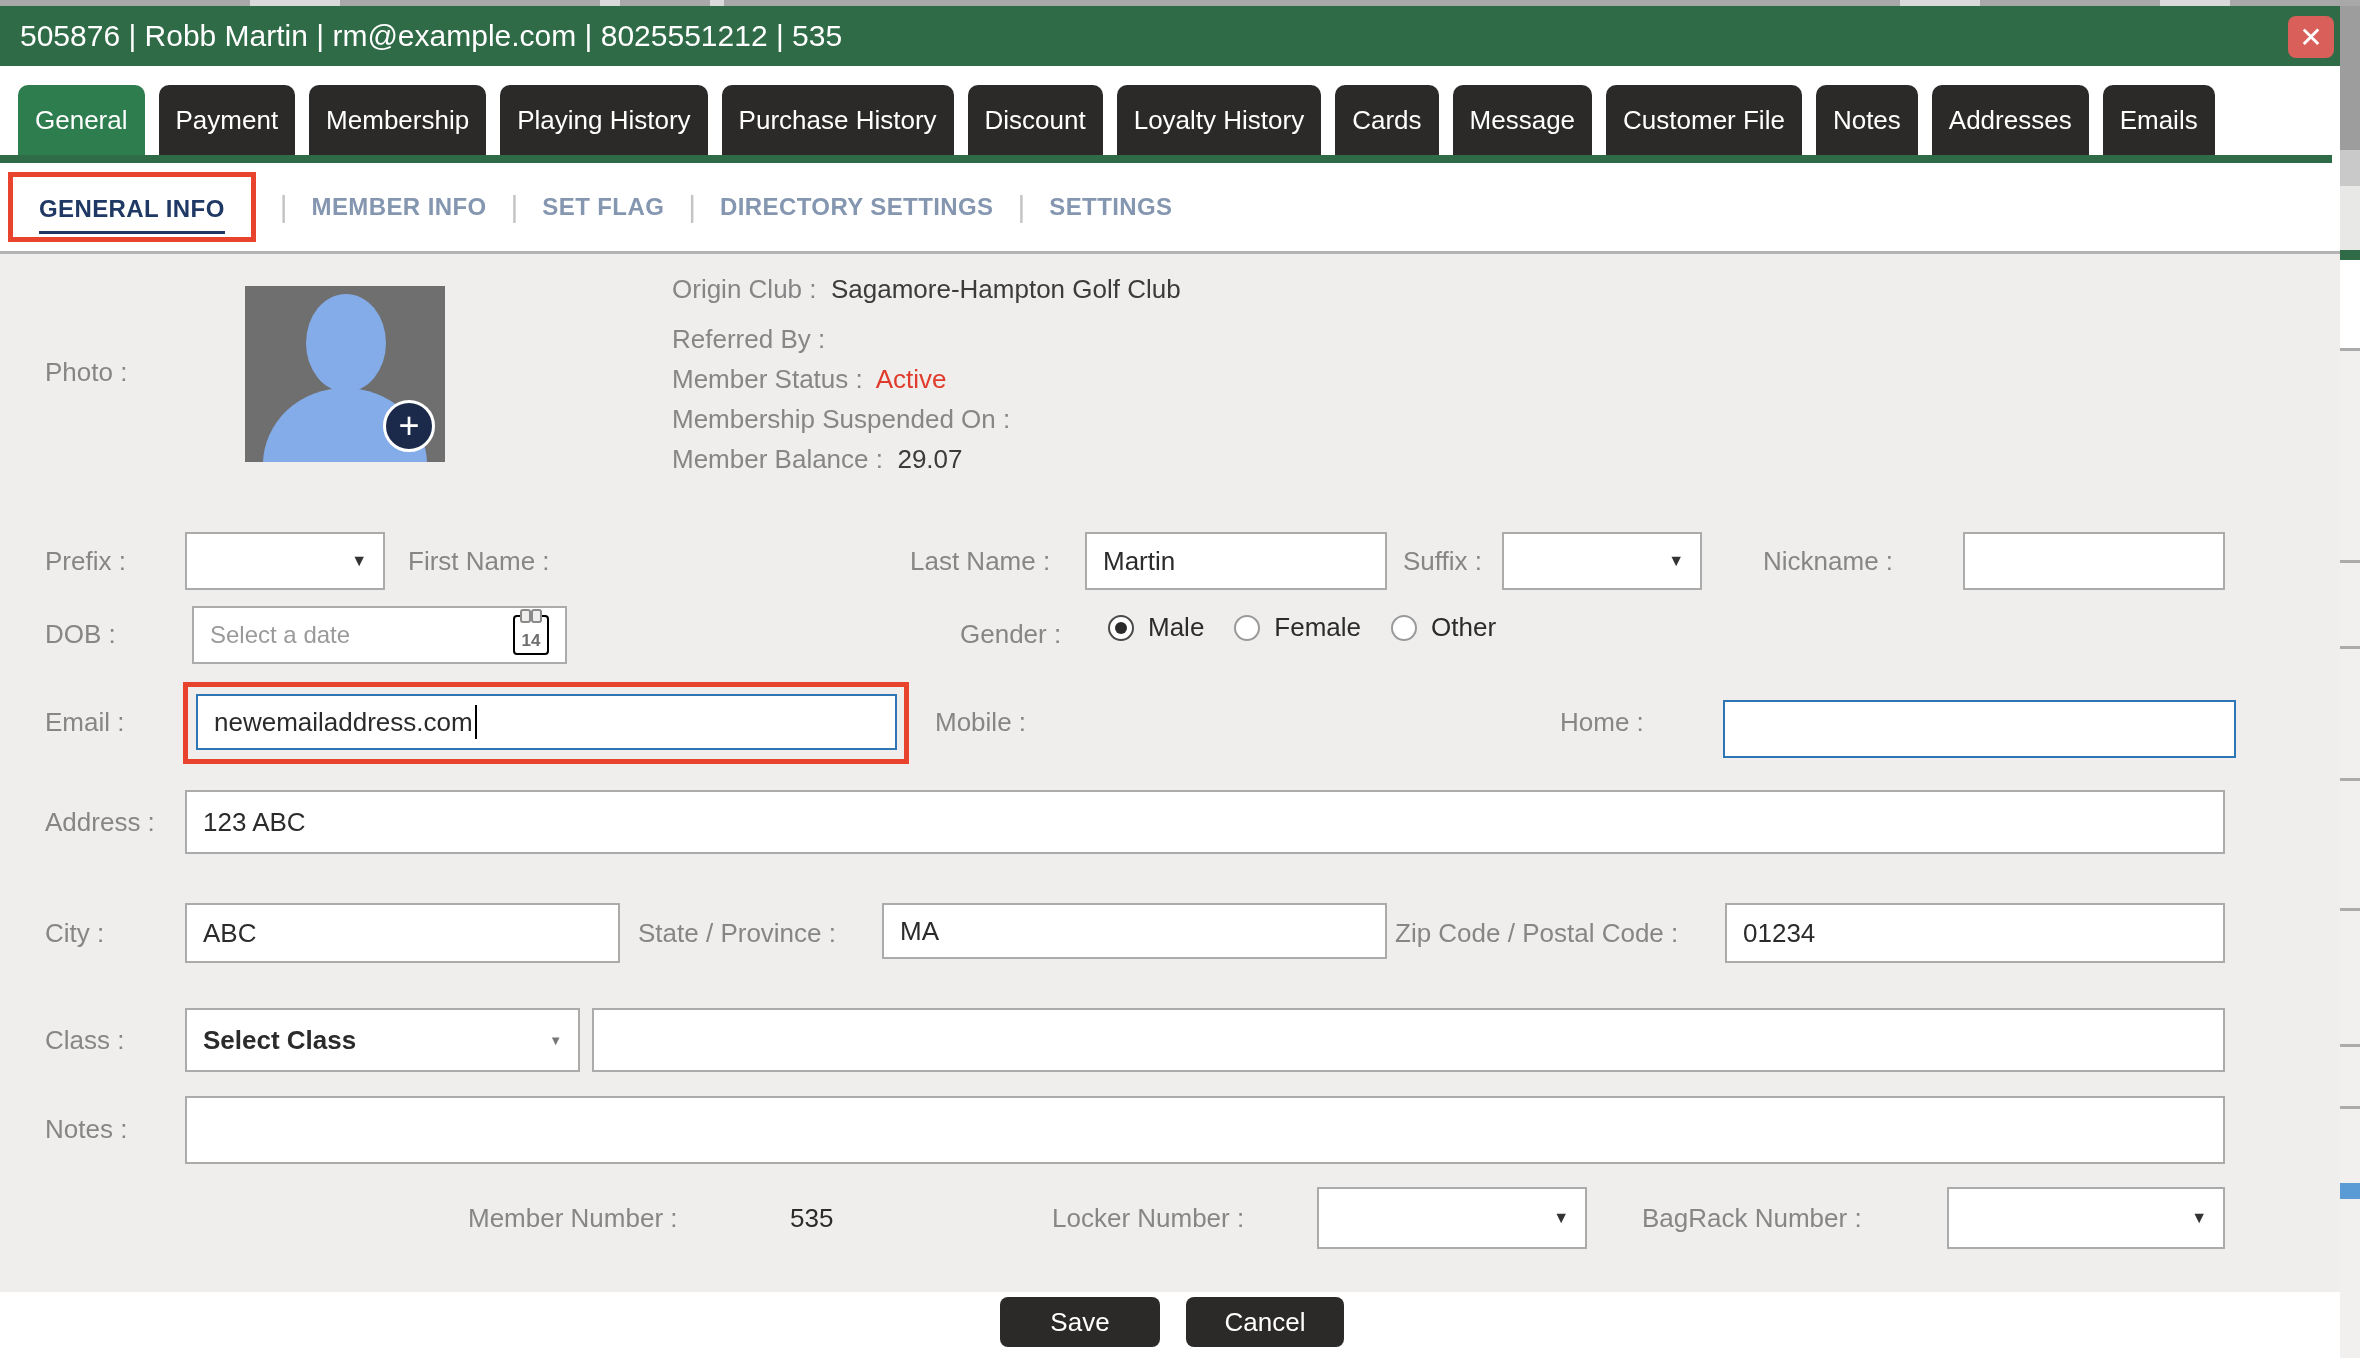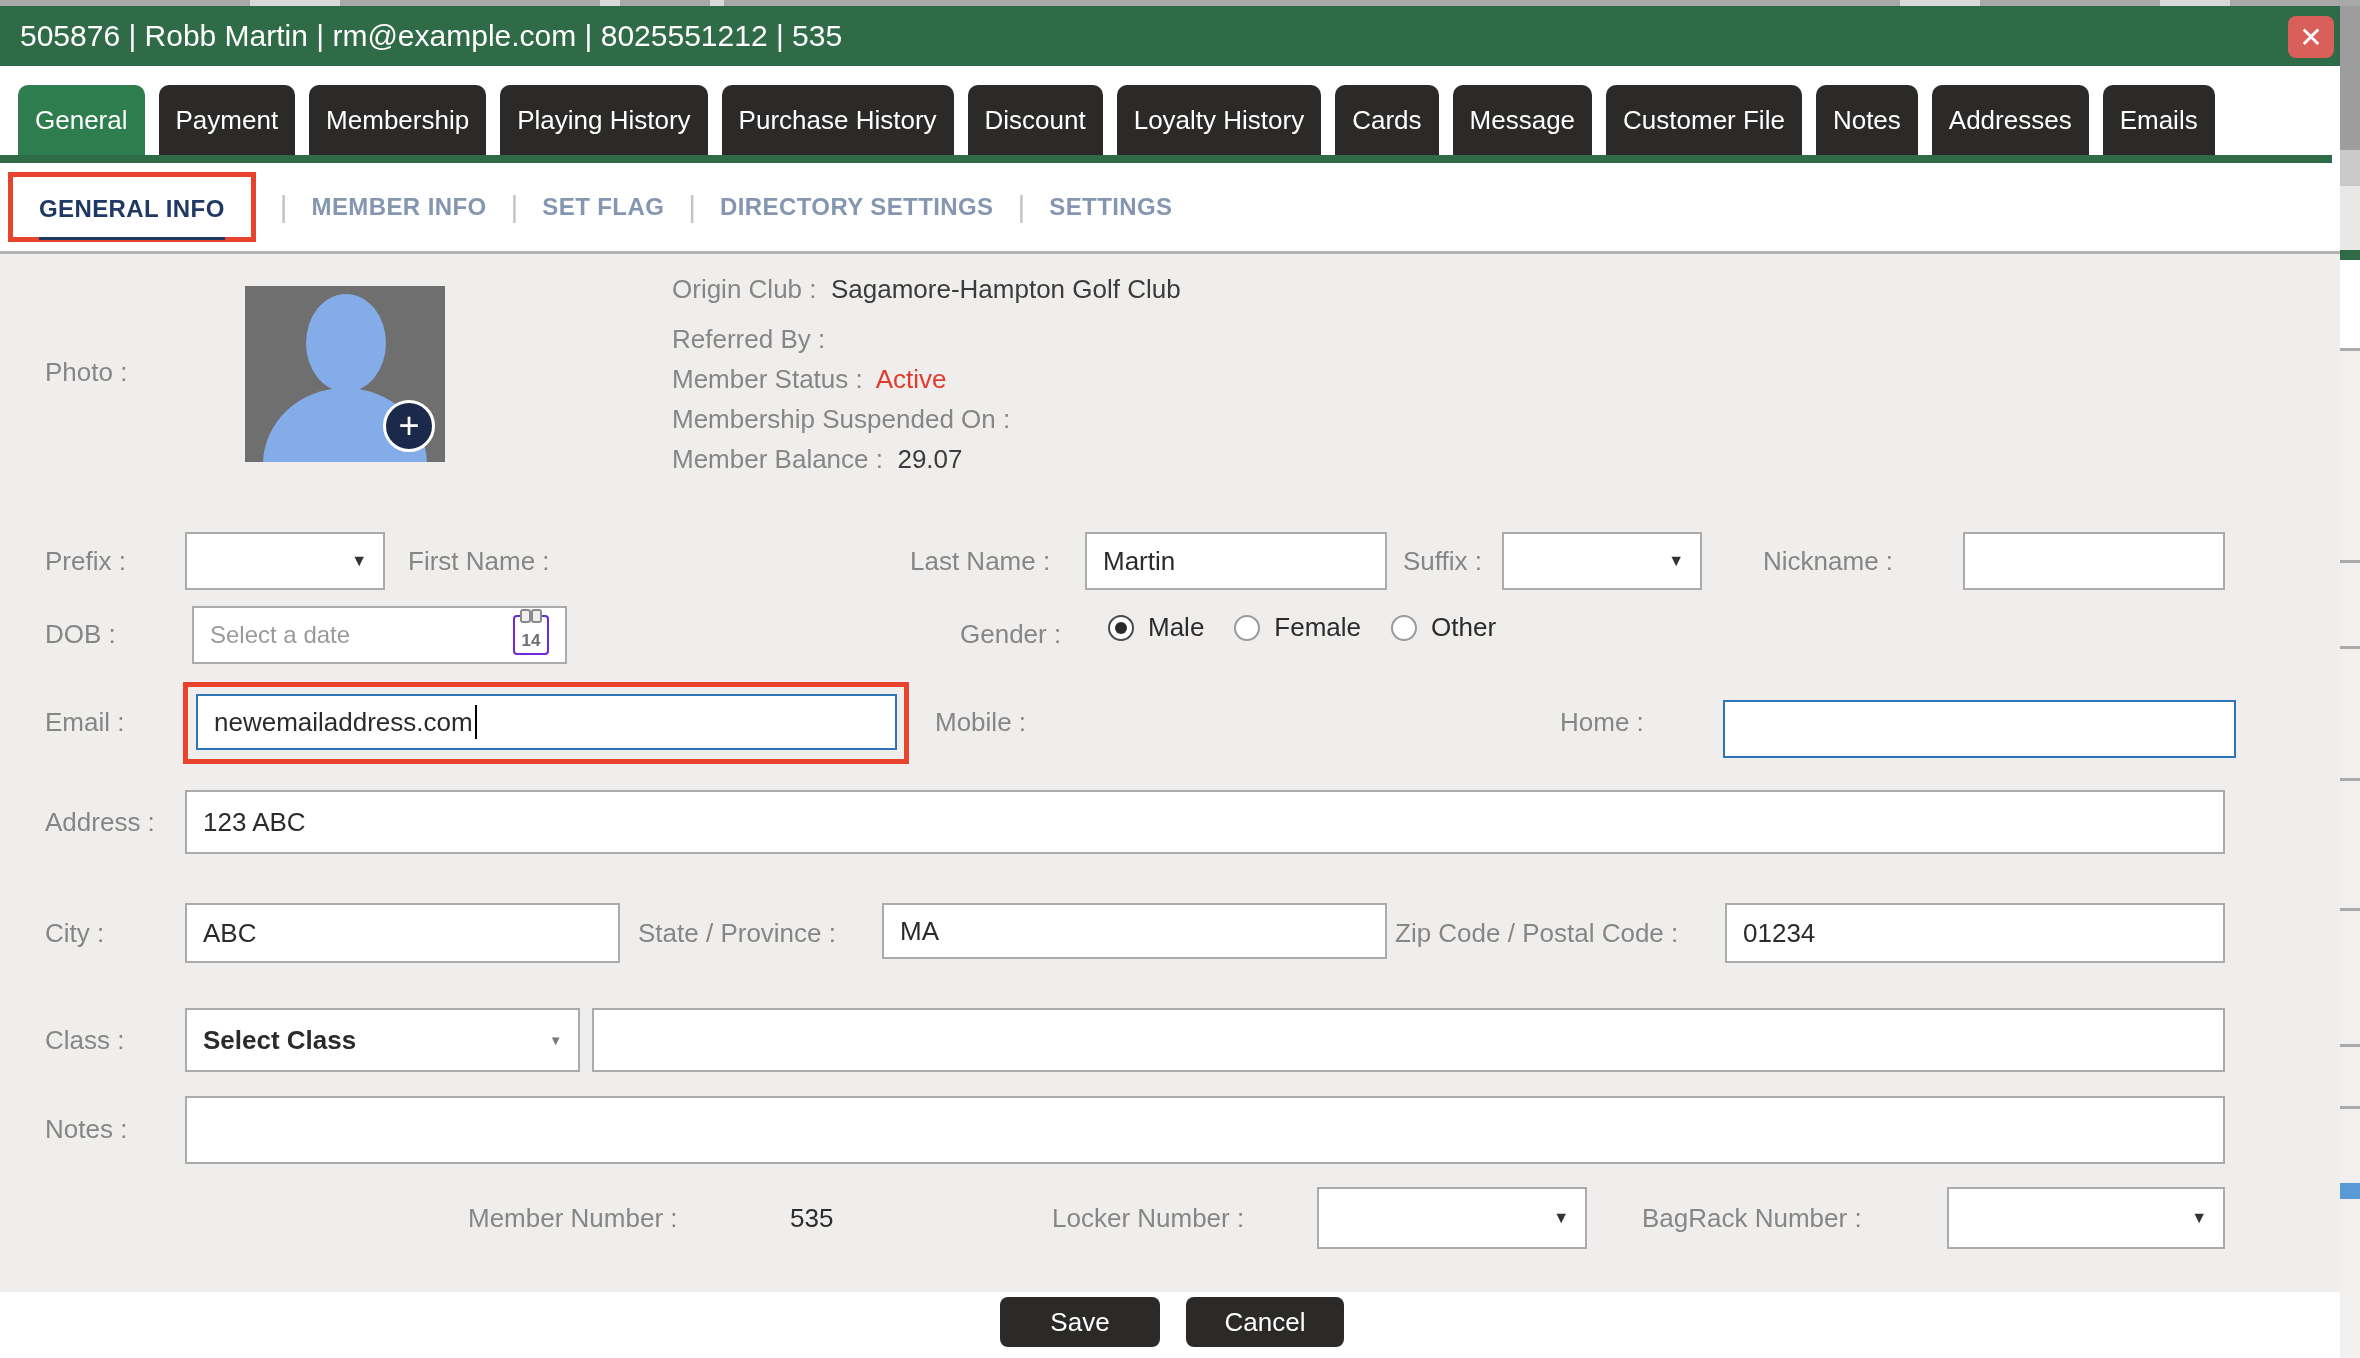--- a/index.html
+++ b/index.html
@@ -42,21 +42,21 @@
   
   .subtabbar {
     position:absolute; left:0; top:163px; width:2340px; height:88px;
     background:#ffffff; display:flex; align-items:center; padding-left:8px;
   }
   .annotation-box { border:5px solid #E8432D; padding:18px 26px 14px 26px; }
   .subtab {
     font-weight:bold; font-size:24px; color:#8496B0; letter-spacing:0.4px;
     white-space:nowrap; cursor:pointer;
   }
-  .subtab.active { color:#1F3864; border-bottom:3px solid #1F3864; padding-bottom:15px; }
+  .subtab.active { color:#1F3864; border-bottom:3px solid #1F3864; padding-bottom:9px; }
   .subtab-sep { color:#c4c4c4; font-size:30px; margin:0 24px; font-weight:300; }
   .separator-line { position:absolute; left:0; top:251px; width:2340px; height:3px; background:#b3b3b3; }
 
   
   .content { position:absolute; left:0; top:254px; width:2340px; height:1038px; background:#EFEEEC; }
   .lbl { position:absolute; color:#868686; font-size:26px; line-height:32px; white-space:nowrap; }
   .val-dark { color:#2b2b2b; }
   .inp {
     position:absolute; background:#fff; border:2px solid #ABABAB;
     display:flex; align-items:center; padding:0 16px;
@@ -82,21 +82,21 @@
   .info-line .v.red { color:#E03B2C; }
 
   
   .gender-group { position:absolute; left:1108px; top:358px; display:flex; align-items:center; gap:14px; }
   .radio { width:26px; height:26px; border-radius:50%; border:2px solid #9a9a9a; background:#fff; position:relative; cursor:pointer; flex:0 0 auto; }
   .radio.selected { border-color:#4a4a4a; }
   .radio.selected::after { content:""; position:absolute; left:5px; top:5px; width:12px; height:12px; border-radius:50%; background:#2b2b2b; }
   .radio-label { font-size:26px; color:#2b2b2b; margin-right:16px; }
 
   
-  .cal-icon { width:36px; height:40px; border:2px solid #6d28d9; border-radius:4px; position:relative; flex:0 0 auto;
+  .cal-icon { width:36px; height:40px; border:2px solid #000000; border-radius:4px; position:relative; flex:0 0 auto;
               display:flex; align-items:flex-end; justify-content:center; color:#6f6f6f; font-size:17px; font-weight:bold; padding-bottom:2px; }
   .cal-icon::before, .cal-icon::after {
     content:""; position:absolute; top:-8px; width:7px; height:10px; border:2px solid #8a8a8a; border-radius:3px; background:#EFEEEC;
   }
   .cal-icon::before { left:5px; } .cal-icon::after { right:5px; }
 
   
   .email-annotation { position:absolute; left:183px; top:428px; width:726px; height:82px; border:5px solid #E8432D; }
   .email-annotation .inp { left:8px; top:7px; width:701px; height:56px;text-align:right; }
 

